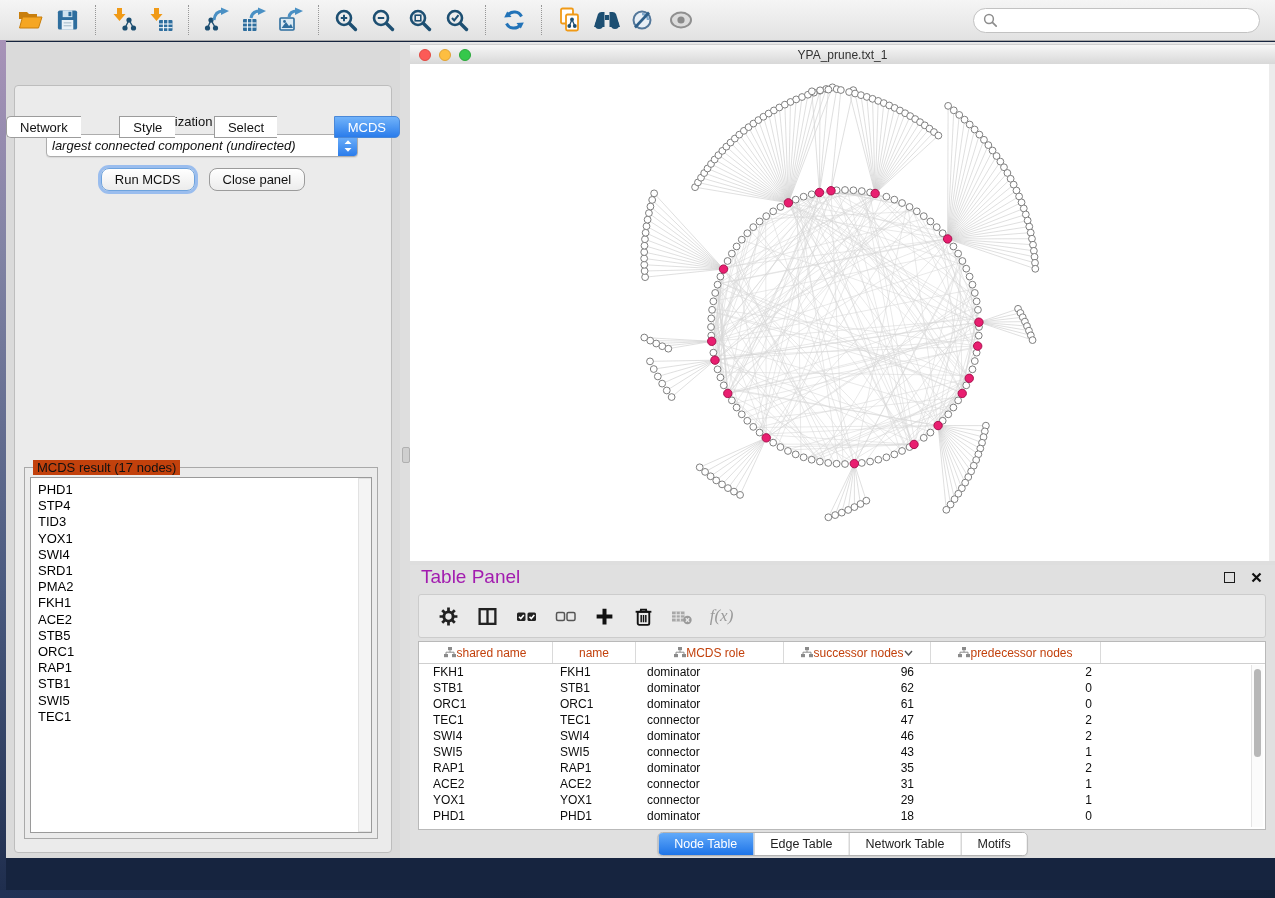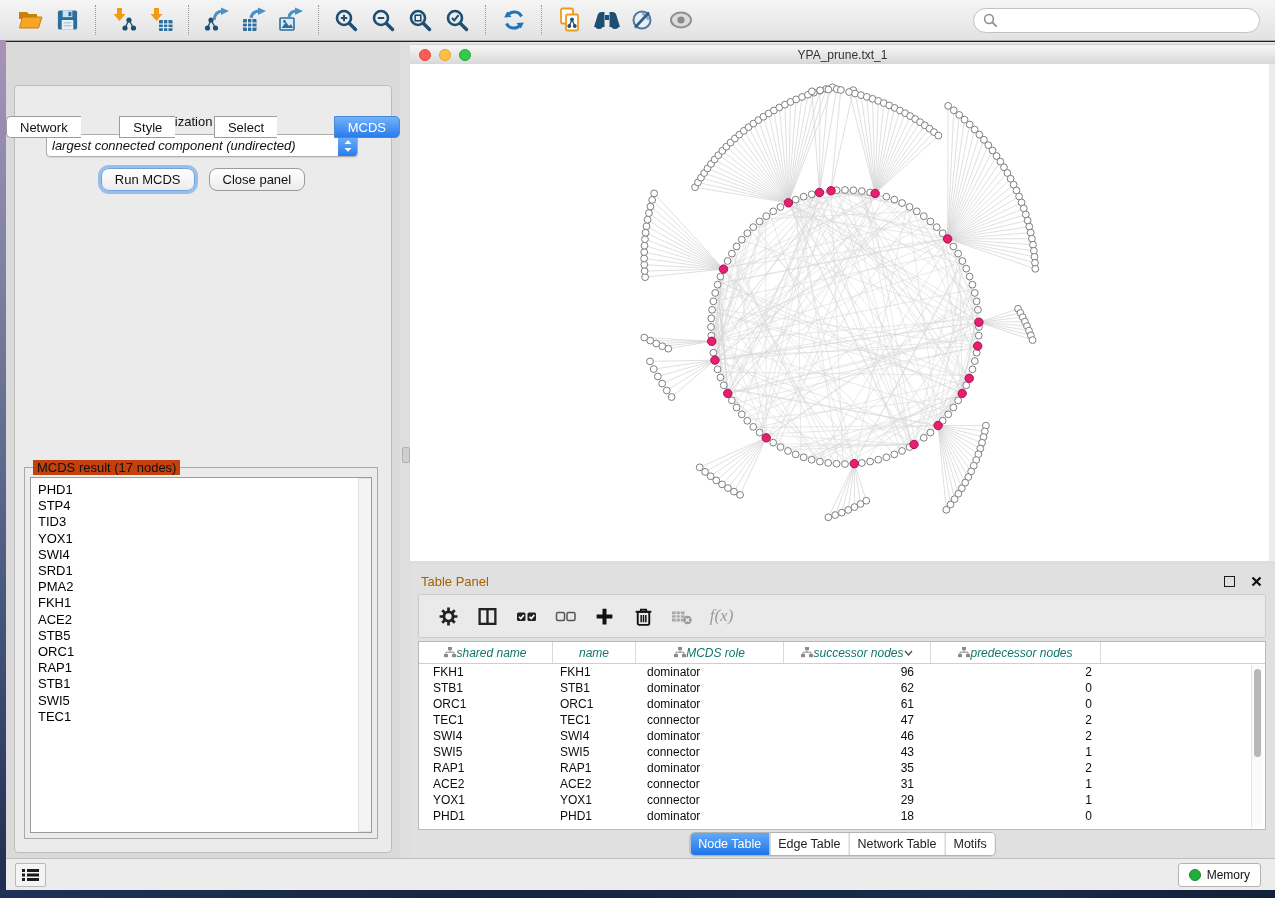--- a/index.html
+++ b/index.html
@@ -76,44 +76,44 @@
   .tl{width:12px;height:12px;border-radius:50%;box-sizing:border-box;}
   .tl.red{background:#fc5b57;border:1px solid #e14942;}
   .tl.yellow{background:#fdbe41;border:1px solid #e0a334;}
   .tl.green{background:#35c84b;border:1px solid #2aa73a;}
   .net-title{position:absolute;left:0;right:0;text-align:center;font-size:12px;color:#333;}
   .net-canvas{position:absolute;top:22px;left:0;right:0;bottom:0;background:#fff;
     border-right:6px solid #ececec;}
 
   
   .table-panel{position:absolute;left:410px;top:565px;width:865px;height:293px;background:#e0e0e0;}
-  .tp-header{height:24px;display:flex;align-items:flex-end;padding:0 11px;font-size:13px;color:#a16207;}
+  .tp-header{height:24px;display:flex;align-items:center;padding:0 11px;font-size:19px;color:#a21caf;}
   .tp-toolbar{position:absolute;left:8px;right:9px;top:29px;height:42px;background:#eaeaea;
     border:1px solid #cccccc;border-radius:3px;display:flex;align-items:center;padding:0 10px;}
   .tpb{width:39px;height:32px;display:flex;align-items:center;justify-content:center;
     background:none;border:none;padding:0;}
   .fx-label{font-family:"Liberation Serif",serif;font-style:italic;font-size:17px;color:#9a9a9a;}
   .tp-table{position:absolute;left:8px;right:9px;top:76px;height:189px;background:#fff;
     border:1px solid #b9b9b9;box-sizing:border-box;font-size:12px;overflow:hidden;}
   .tbl-header{display:flex;height:21px;border-bottom:1px solid #cfcfcf;align-items:stretch;}
   .th{display:flex;align-items:center;justify-content:center;gap:0;
-    border-right:1px solid #dadada;box-sizing:border-box;color:#0f766e;font-style:italic;}
+    border-right:1px solid #dadada;box-sizing:border-box;color:#c2410c;}
   .c0{width:134px;} .c1{width:83px;} .c2{width:148px;} .c3{width:147px;} .c4{width:170px;}
   .cfill{flex:1;border-right:none;}
   .tr{display:flex;height:16px;align-items:center;color:#0d0d0d;}
   .td{box-sizing:border-box;white-space:nowrap;overflow:hidden;}
   .td.c0{padding-left:14px;} .td.c1{padding-left:7px;} .td.c2{padding-left:11px;}
   .td.c3{text-align:right;padding-right:17px;} .td.c4{text-align:right;padding-right:9px;}
   .tbl-scroll{position:absolute;top:23px;right:2px;bottom:2px;width:11px;background:#fbfbfb;
     border-left:1px solid #e4e4e4;}
   .tbl-thumb{position:absolute;top:4px;left:2px;width:7px;height:88px;background:#b7b7b7;border-radius:4px;}
   .tp-tabs{position:absolute;left:50%;transform:translateX(-50%);top:267px;height:22px;display:flex;
     border:1px solid #b3b3b3;border-radius:5px;overflow:hidden;background:#fff;
     box-shadow:0 1px 1px rgba(0,0,0,.08);}
-  .tp-tab{padding:0 8px;display:flex;align-items:center;font-size:12.5px;color:#222;background:#fff;
+  .tp-tab{padding:0 16px;display:flex;align-items:center;font-size:12.5px;color:#222;background:#fff;
     border-left:1px solid #c4c4c4;justify-content:flex-end;}
   .tp-tab:first-child{border-left:none;}
   .tp-tab.active{background:linear-gradient(#62aaf9,#1e74e8);color:#fff;}
 
   
   .status-bar{position:absolute;left:6px;right:0;top:858px;height:32px;background:#ececec;
     border-top:1px solid #bfbfbf;display:flex;align-items:center;padding:0 9px;box-sizing:border-box;}
   .list-btn{width:31px;height:24px;border:1px solid #b9b9b9;background:#f4f4f4;border-radius:2px;
     display:flex;align-items:center;justify-content:center;padding:0;}
   .memory-btn{margin-left:auto;height:24px;border:1px solid #b3b3b3;background:#fdfdfd;border-radius:3px;
@@ -1224,32 +1224,14 @@
         </div>
       <div class="tp-tab">
           <span>Network Table</span>
         </div>
       <div class="tp-tab">
           <span>Motifs</span>
         </div>
     </div>
   </div>
 
-  <div class="status-bar">
-    <button class="list-btn">
-      <svg width="17" height="14" viewBox="0 0 17 14">
-        <g fill="#1b1b1b">
-            <rect x="0" y="1" width="3" height="3"></rect>
-            <rect x="0" y="5.5" width="3" height="3"></rect>
-            <rect x="0" y="10" width="3" height="3"></rect>
-        <rect x="5" y="1" width="12" height="3"></rect>
-            <rect x="5" y="5.5" width="12" height="3"></rect>
-            <rect x="5" y="10" width="12" height="3"></rect>
-          </g>
-      </svg>
-    </button>
-    <button class="memory-btn">
-      <span class="mem-dot"></span>
-      <span>Memory</span>
-    </button>
-  </div>
 
 </div>
 
 </body></html>

